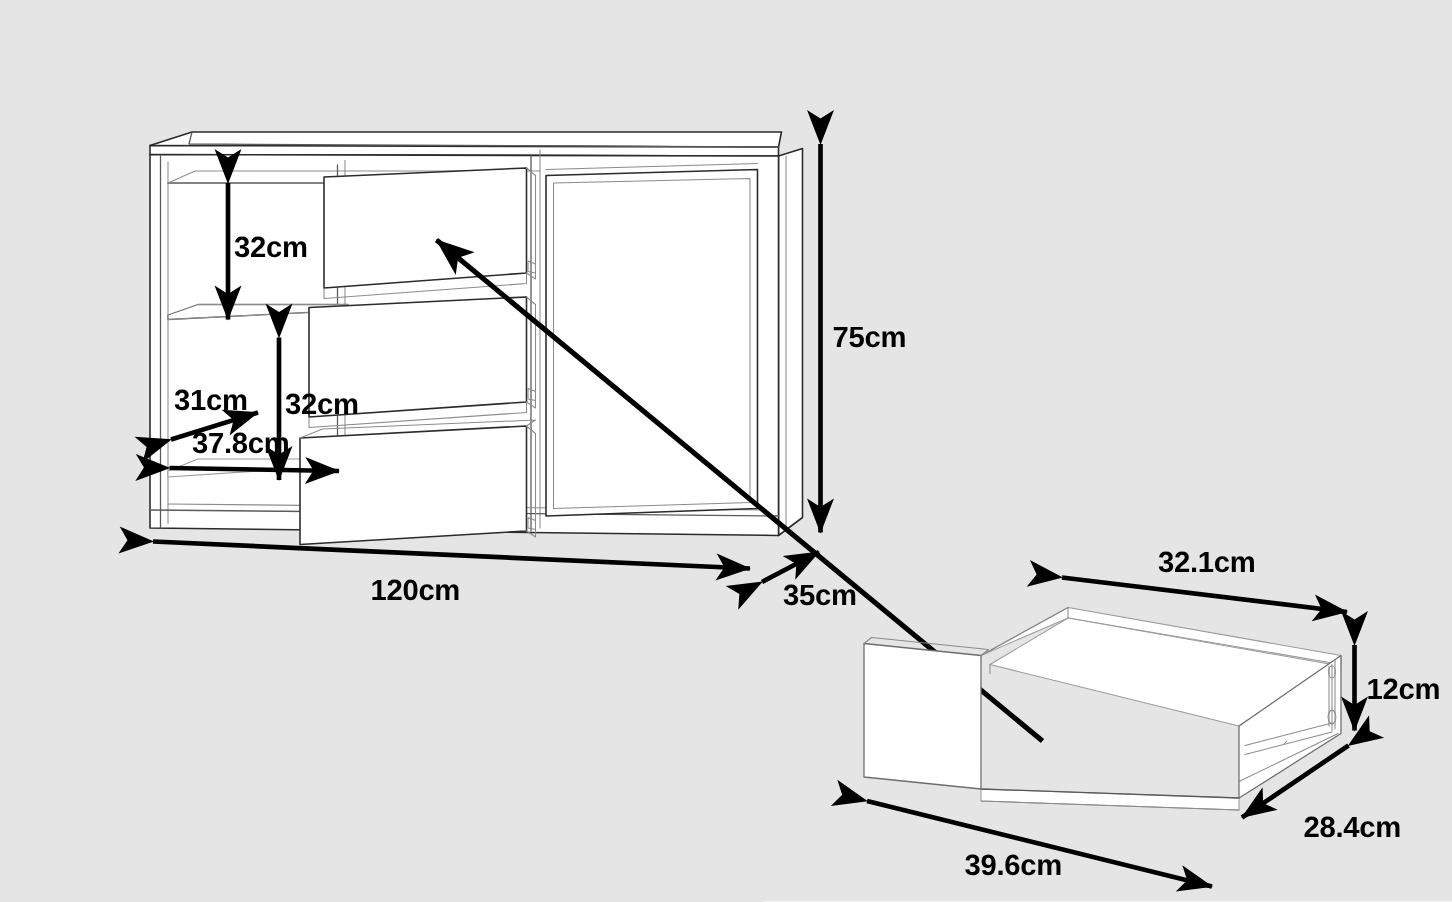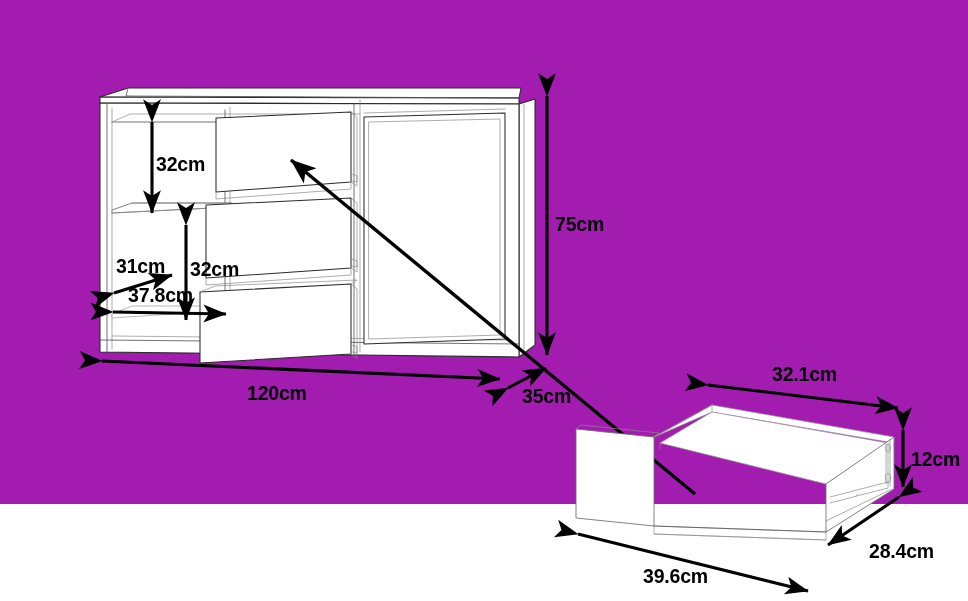--- a/index.html
+++ b/index.html
@@ -9,22 +9,22 @@
   }
   body {
     width: 968px;
     height: 601px;
     overflow: hidden;
     font-family: "Liberation Sans", sans-serif;
   }
   #diagram-root {
     position: relative;
     width: 968px;
-    height: 504px;
-    background: #a21caf;
+    height: 601px;
+    background: #e5e5e5;
   }
   svg.drawing {
     position: absolute;
     top: 0;
     left: 0;
     width: 968px;
     height: 601px;
     display: block;
   }
   .ln-thin {

